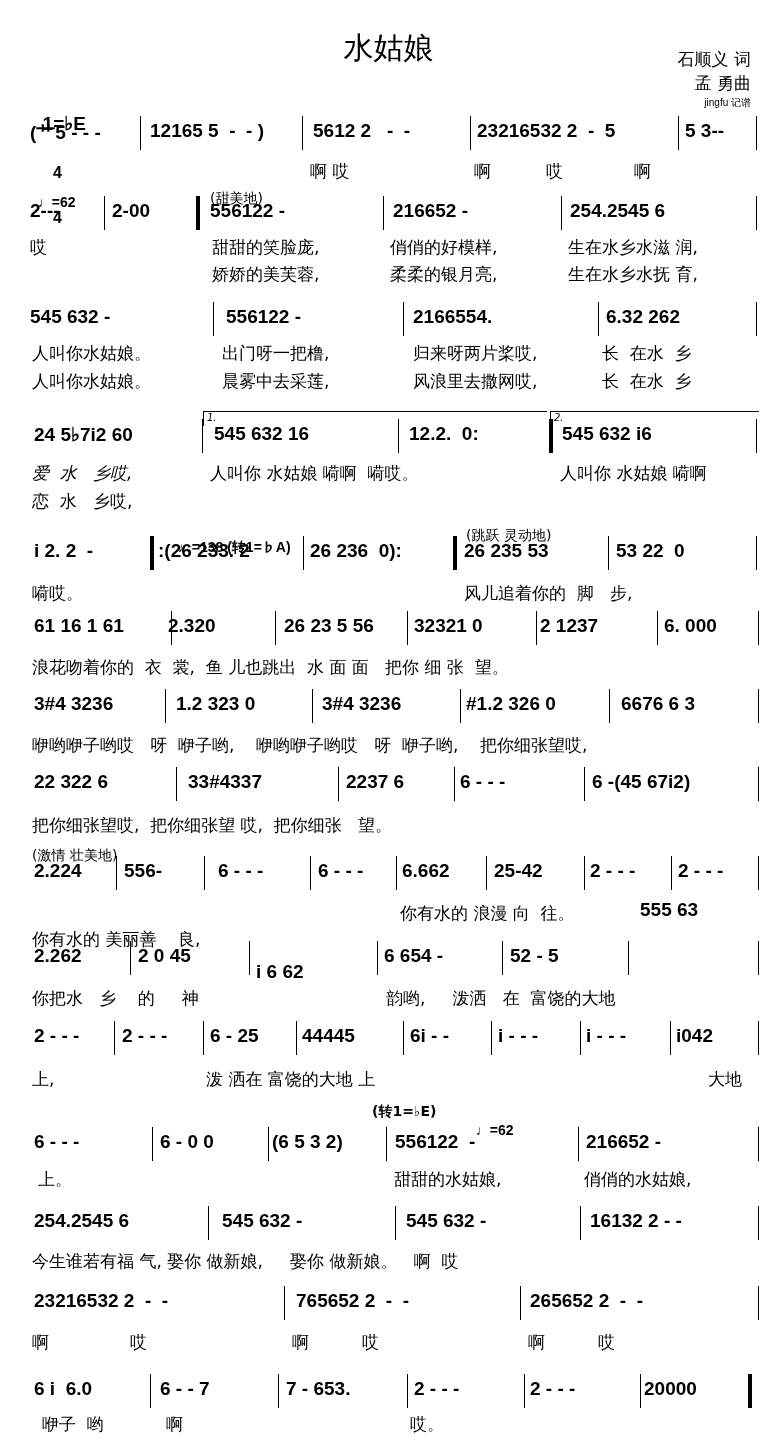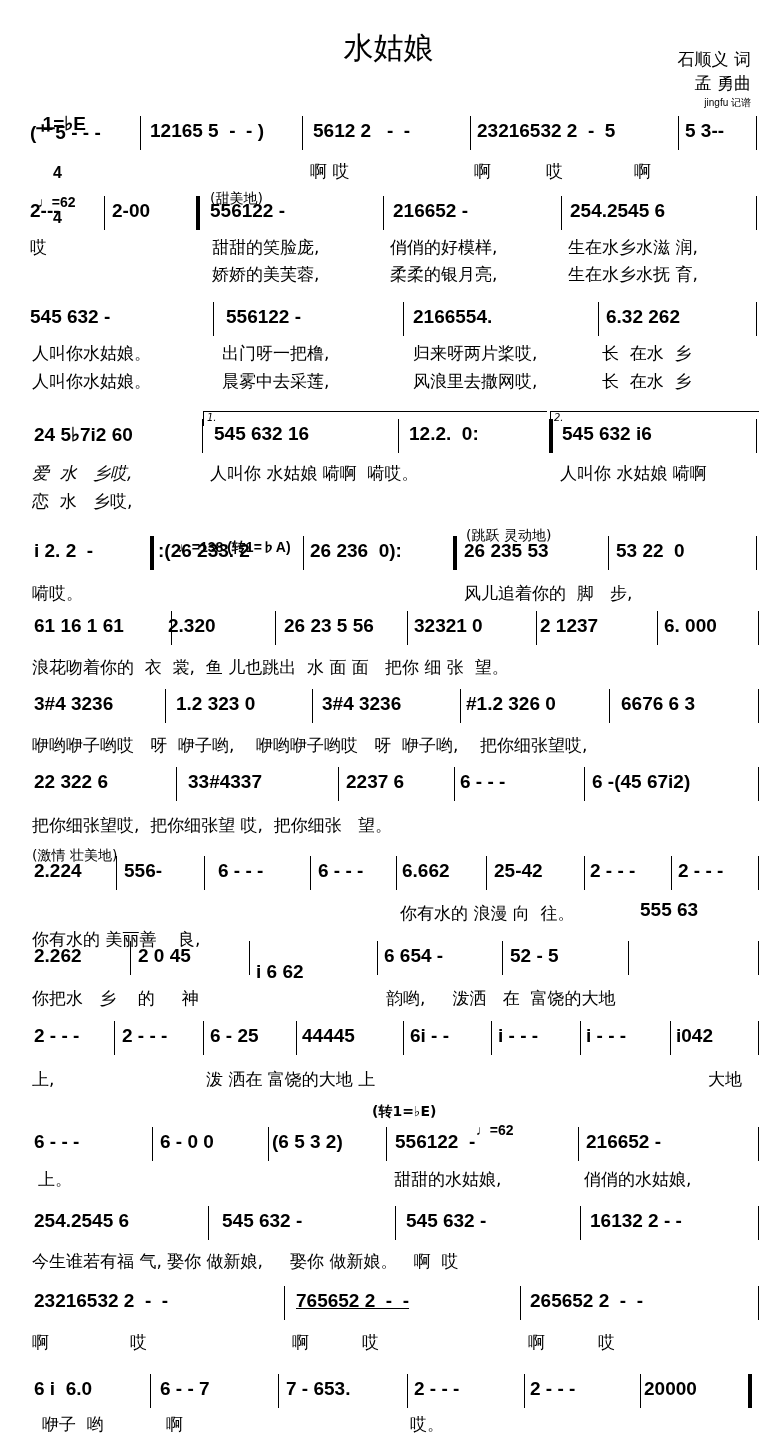--- a/index.html
+++ b/index.html
@@ -230,21 +230,21 @@
     <div class="abs notes" style="left: 34px; top: 1210px;">254.2545 6</div>
     <div class="abs notes" style="left: 222px; top: 1210px;">545 632 -</div>
     <div class="abs notes" style="left: 406px; top: 1210px;">545 632 -</div>
     <div class="abs notes" style="left: 590px; top: 1210px;">16132 2 - -</div>
     <div class="bar" style="left: 208px; top: 1206px; height: 34px;"></div>
     <div class="bar" style="left: 395px; top: 1206px; height: 34px;"></div>
     <div class="bar" style="left: 580px; top: 1206px; height: 34px;"></div>
     <div class="bar" style="left: 758px; top: 1206px; height: 34px;"></div>
     <div class="abs lyric" style="left: 32px; top: 1250px;">今生谁若有福 气, 娶你 做新娘,     娶你 做新娘。   啊  哎</div>
     <div class="abs notes" style="left: 34px; top: 1290px;">23216532 2  -  -</div>
-    <div class="abs notes" style="left: 296px; top: 1290px; text-decoration: underline;">765652 2  -  -</div>
+    <div class="abs notes" style="left: 296px; top: 1290px;">765652 2  -  -</div>
     <div class="abs notes" style="left: 530px; top: 1290px;">265652 2  -  -</div>
     <div class="bar" style="left: 284px; top: 1286px; height: 34px;"></div>
     <div class="bar" style="left: 520px; top: 1286px; height: 34px;"></div>
     <div class="bar" style="left: 758px; top: 1286px; height: 34px;"></div>
     <div class="abs lyric" style="left: 32px; top: 1331px;">啊</div>
     <div class="abs lyric" style="left: 130px; top: 1331px;">哎</div>
     <div class="abs lyric" style="left: 292px; top: 1331px;">啊</div>
     <div class="abs lyric" style="left: 362px; top: 1331px;">哎</div>
     <div class="abs lyric" style="left: 528px; top: 1331px;">啊</div>
     <div class="abs lyric" style="left: 598px; top: 1331px;">哎</div>

